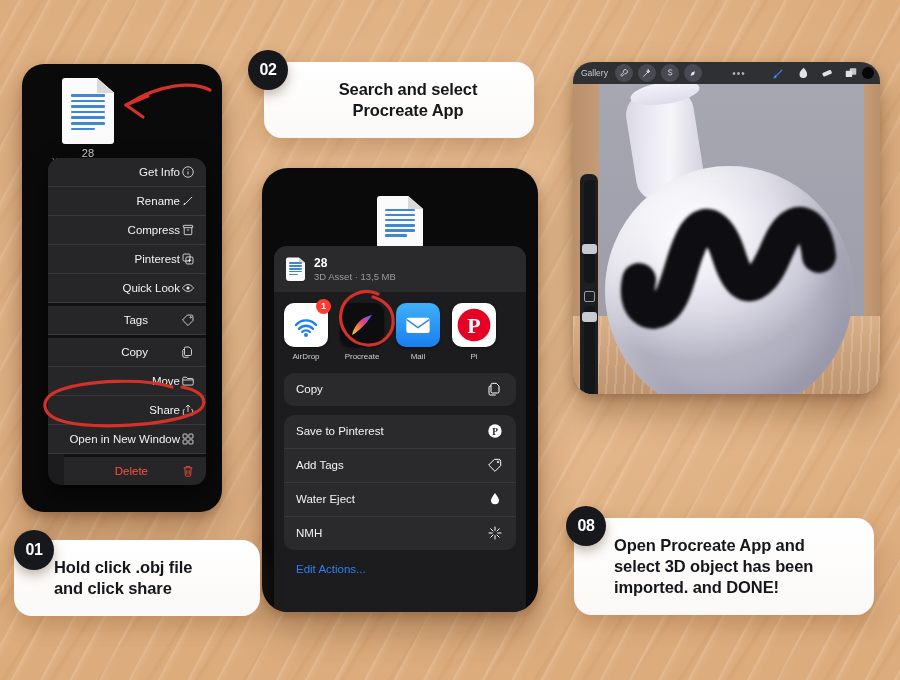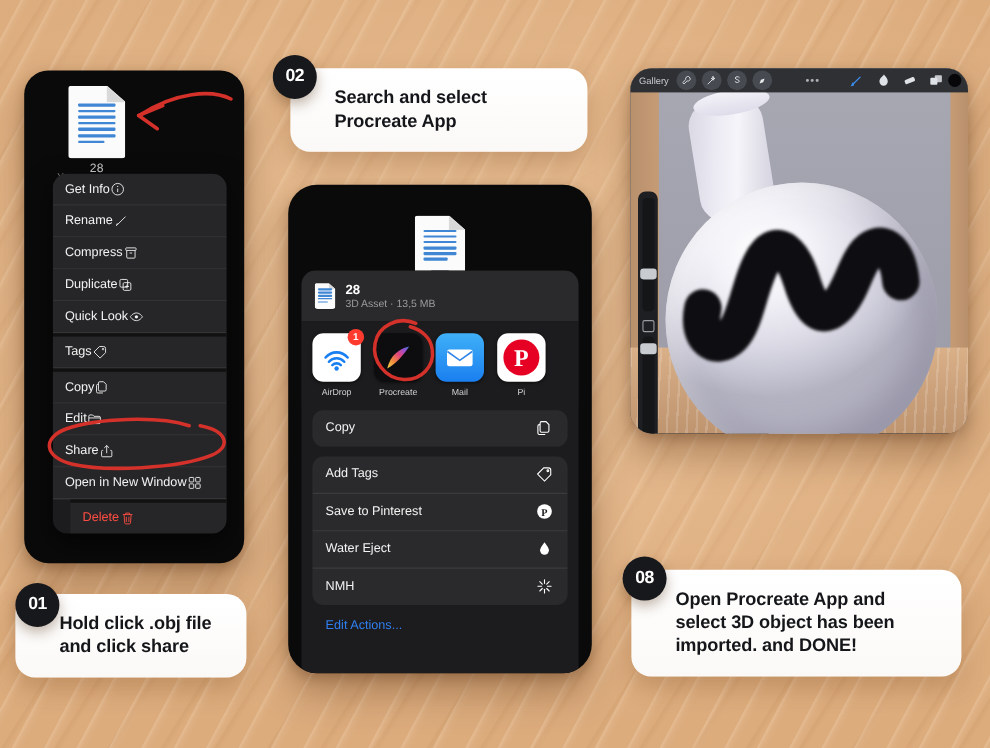--- a/index.html
+++ b/index.html
@@ -59,27 +59,27 @@
   .doc-icon .lines i.s{width:72%;}
   .p1-file .fname{color:#cfcfcf;font-size:11px;margin-top:3px;letter-spacing:.2px;}
   .p1-you{position:absolute;left:30px;top:92px;color:#8a8a8a;font-size:9px;}
 
   .ctxmenu{
     position:absolute;left:26px;top:94px;width:158px;
     background:#1c1c1e;border-radius:13px;overflow:hidden;
     box-shadow:0 10px 24px rgba(0,0,0,.6);
   }
   .ctx-row{
-    display:flex;align-items:center;justify-content:flex-start;
+    display:flex;align-items:center;justify-content:flex-end;
     height:28px;padding:0 11px;color:#f2f2f2;font-size:11.5px;
     border-bottom:.5px solid rgba(255,255,255,.09);
     background:#262628;
   }
   .ctx-row:last-child{border-bottom:none;margin-left:16px;}
-  .ctx-row.sep-top{border-top:3px solid #111;}
+  .ctx-row.sep-top{border-top:3px solid #111;gap:32px;}
   .ctx-row.danger{color:#ff4d42;}
   .ctx-ic{width:15px;height:15px;display:flex;align-items:center;justify-content:center;color:#f2f2f2;}
   .ctx-row.danger .ctx-ic{color:#ff4d42;}
   .ctx-ic svg{width:14px;height:14px;fill:none;stroke:currentColor;stroke-width:1.4;}
 
   
   .scribble{position:absolute;pointer-events:none;}
   .scribble svg{display:block;overflow:visible;}
   .scribble path{fill:none;stroke:#d4312a;stroke-width:3.2;stroke-linecap:round;stroke-linejoin:round;}
 
@@ -205,23 +205,23 @@
     padding:17px 22px 17px 40px;
   }
   .callout .card .txt{
     color:#15161a;font-size:16.5px;font-weight:bold;line-height:1.28;letter-spacing:-.1px;white-space:pre-line;
   }
   .callout .num{
     position:absolute;width:40px;height:40px;border-radius:50%;background:#17181c;
     color:#fff;font-size:16px;font-weight:bold;display:flex;align-items:center;justify-content:center;
     box-shadow:0 5px 12px rgba(80,45,15,.35);z-index:2;letter-spacing:-.5px;
   }
-  #c01{left:14px;top:540px;width:210px;}
+  #c01{left:14px;top:540px;width:246px;}
   #c01 .num{left:0;top:-10px;}
-  #c02{left:264px;top:62px;width:270px;}
+  #c02{left:264px;top:62px;width:270px;text-align:center;}
   #c02 .num{left:-16px;top:-12px;}
   #c03{left:574px;top:518px;width:300px;}
   #c03 .num{left:-8px;top:-12px;}
 </style>
 </head>
 <body>
 
 <div id="bg">
   <div class="streaks"></div>
   <div class="glow"></div>
@@ -276,21 +276,21 @@
       <span class="ctx-ic">
         <svg viewBox="0 0 24 24">
             <rect x="4" y="4" width="16" height="4" rx="1"></rect>
             <path d="M5.5 8v10.5a1.5 1.5 0 0 0 1.5 1.5h10a1.5 1.5 0 0 0 1.5-1.5V8"></path>
             <line x1="10" y1="12" x2="14" y2="12"></line>
           </svg>
       </span>
     </div>
 
     <div class="ctx-row">
-      <span>Duplicate</span>
+      <span>Pinterest</span>
       <span class="ctx-ic">
         <svg viewBox="0 0 24 24">
             <rect x="3.5" y="3.5" width="12" height="12" rx="2"></rect>
             <rect x="8.5" y="8.5" width="12" height="12" rx="2"></rect>
             <line x1="14.5" y1="11.5" x2="14.5" y2="17.5"></line>
             <line x1="11.5" y1="14.5" x2="17.5" y2="14.5"></line>
           </svg>
       </span>
     </div>
 
@@ -318,21 +318,21 @@
       <span>Copy</span>
       <span class="ctx-ic">
         <svg viewBox="0 0 24 24">
             <path d="M8 3.5h6l4 4V16a2 2 0 0 1-2 2H8a2 2 0 0 1-2-2V5.5a2 2 0 0 1 2-2z"></path>
             <path d="M6 7.5H5a2 2 0 0 0-2 2V19a2 2 0 0 0 2 2h8"></path>
           </svg>
       </span>
     </div>
 
     <div class="ctx-row">
-      <span>Edit</span>
+      <span>Move</span>
       <span class="ctx-ic">
         <svg viewBox="0 0 24 24">
             <path d="M3 7.5a2 2 0 0 1 2-2h4l2 2.2h8a2 2 0 0 1 2 2V17a2 2 0 0 1-2 2H5a2 2 0 0 1-2-2z"></path>
             <line x1="3" y1="10.2" x2="21" y2="10.2"></line>
           </svg>
       </span>
     </div>
 
     <div class="ctx-row">
       <span>Share</span>
@@ -495,35 +495,35 @@
                 <path d="M8 3.5h6l4 4V16a2 2 0 0 1-2 2H8a2 2 0 0 1-2-2V5.5a2 2 0 0 1 2-2z"></path>
                 <path d="M6 7.5H5a2 2 0 0 0-2 2V19a2 2 0 0 0 2 2h8"></path>
               </svg>
           </span>
         </div>
       </div>
 
       <div class="actgroup">
 
         <div class="act">
+          <span>Save to Pinterest</span>
+          <span class="ic">
+            <svg viewBox="0 0 24 24">
+                <circle cx="12" cy="12" r="10" fill="#fff"></circle>
+                <text x="12" y="17.5" font-family="Liberation Serif, serif" font-size="14" font-weight="bold" fill="#1c1c1e" text-anchor="middle">P</text>
+              </svg>
+          </span>
+        </div>
+
+        <div class="act">
           <span>Add Tags</span>
           <span class="ic">
             <svg viewBox="0 0 24 24" fill="none" stroke="#fff" stroke-width="1.5">
                 <path d="M11 3.5h6.5A3 3 0 0 1 20.5 6.5V13L12 21.5 2.5 12z"></path>
                 <circle cx="16.6" cy="7.4" r="1.2"></circle>
-              </svg>
-          </span>
-        </div>
-
-        <div class="act">
-          <span>Save to Pinterest</span>
-          <span class="ic">
-            <svg viewBox="0 0 24 24">
-                <circle cx="12" cy="12" r="10" fill="#fff"></circle>
-                <text x="12" y="17.5" font-family="Liberation Serif, serif" font-size="14" font-weight="bold" fill="#1c1c1e" text-anchor="middle">P</text>
               </svg>
           </span>
         </div>
 
         <div class="act">
           <span>Water Eject</span>
           <span class="ic">
             <svg viewBox="0 0 24 24">
                 <path d="M12 3c4 5.4 6 8.6 6 11a6 6 0 0 1-12 0c0-2.4 2-5.6 6-11z" fill="#fff"></path>
               </svg>

